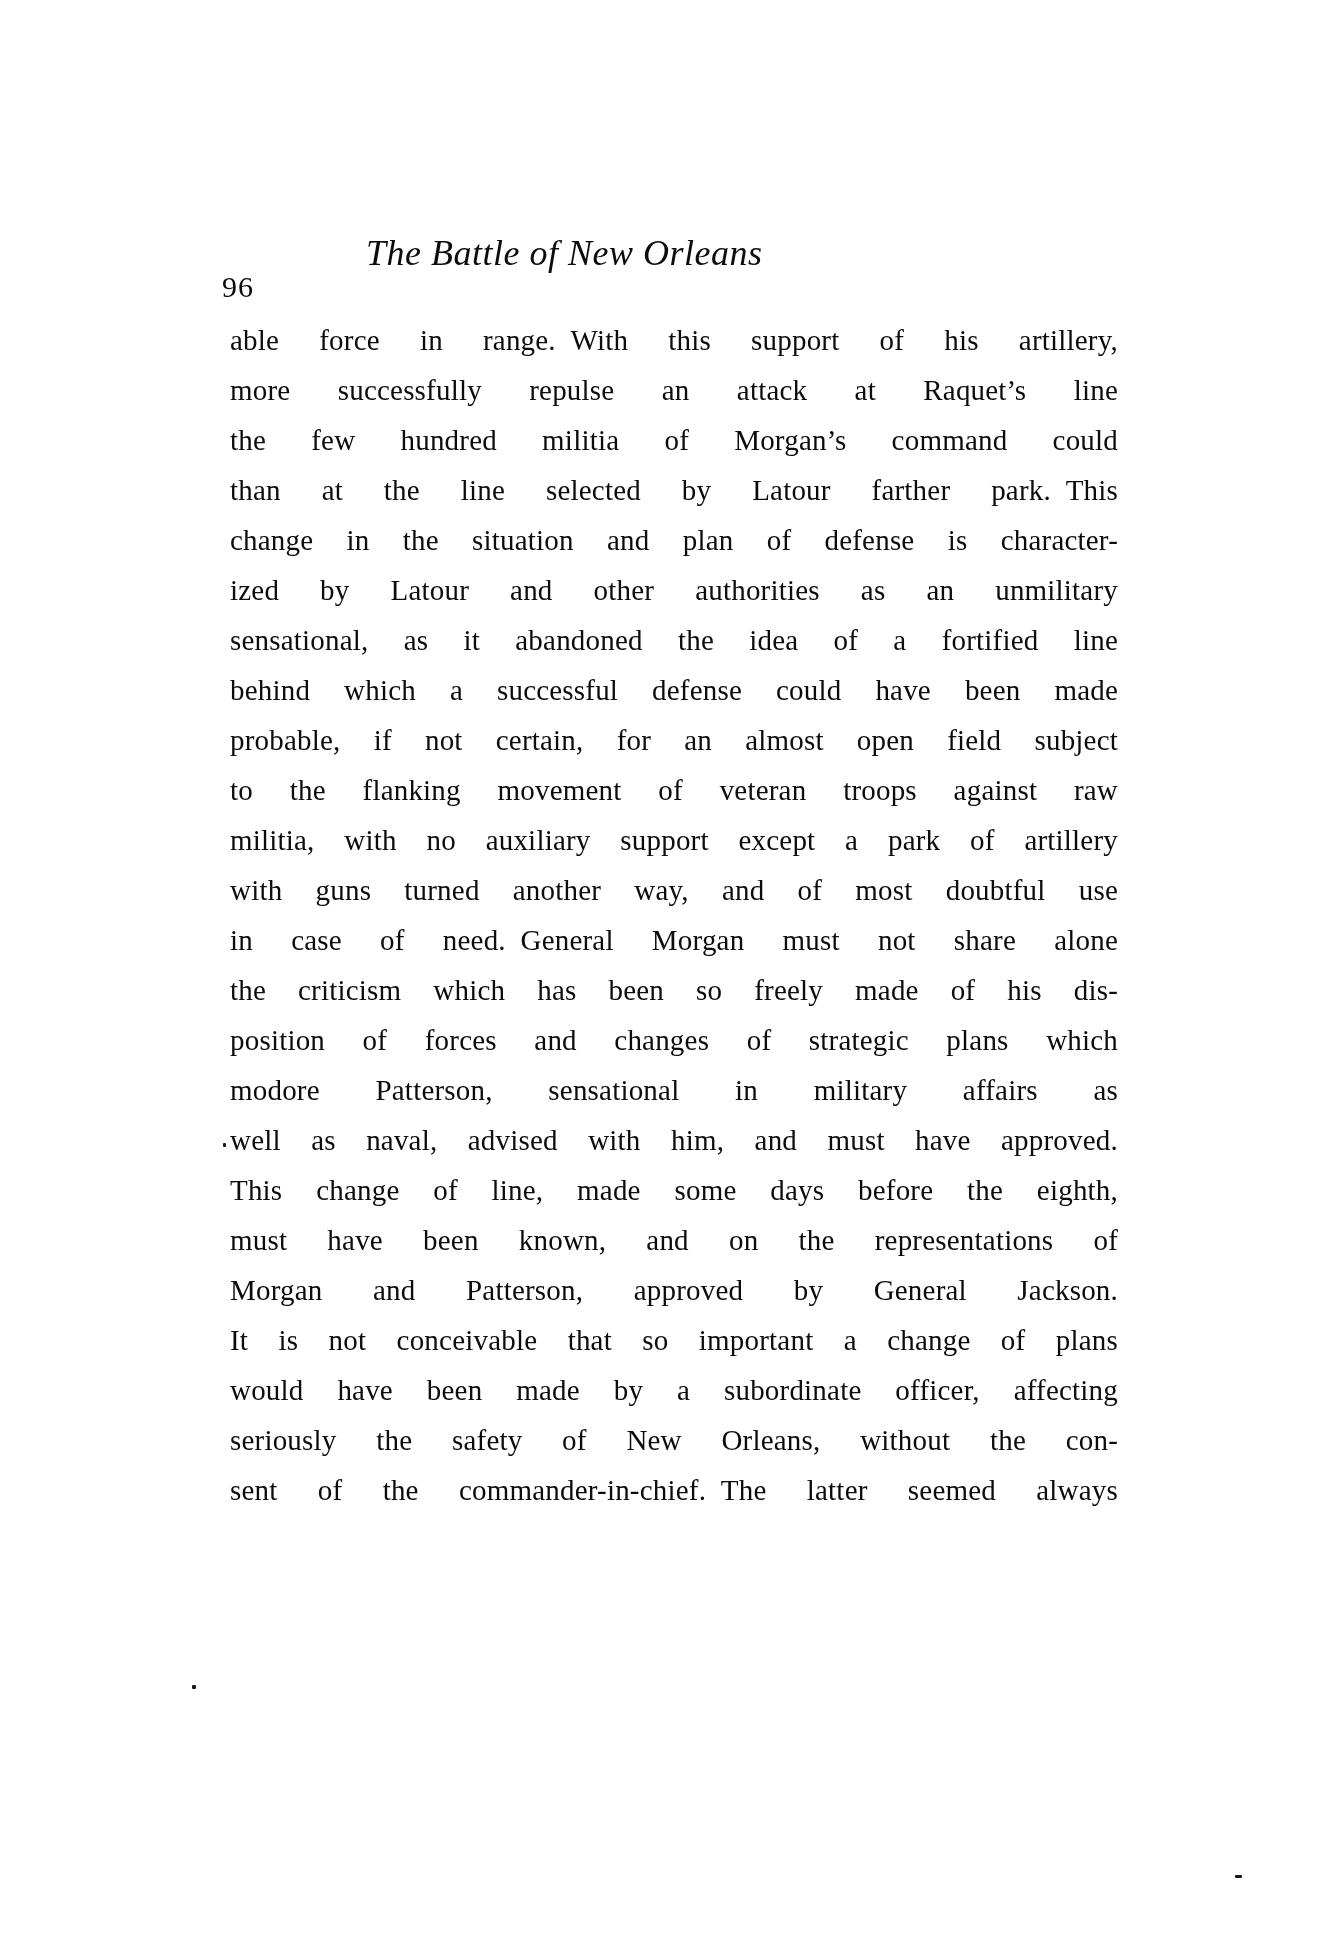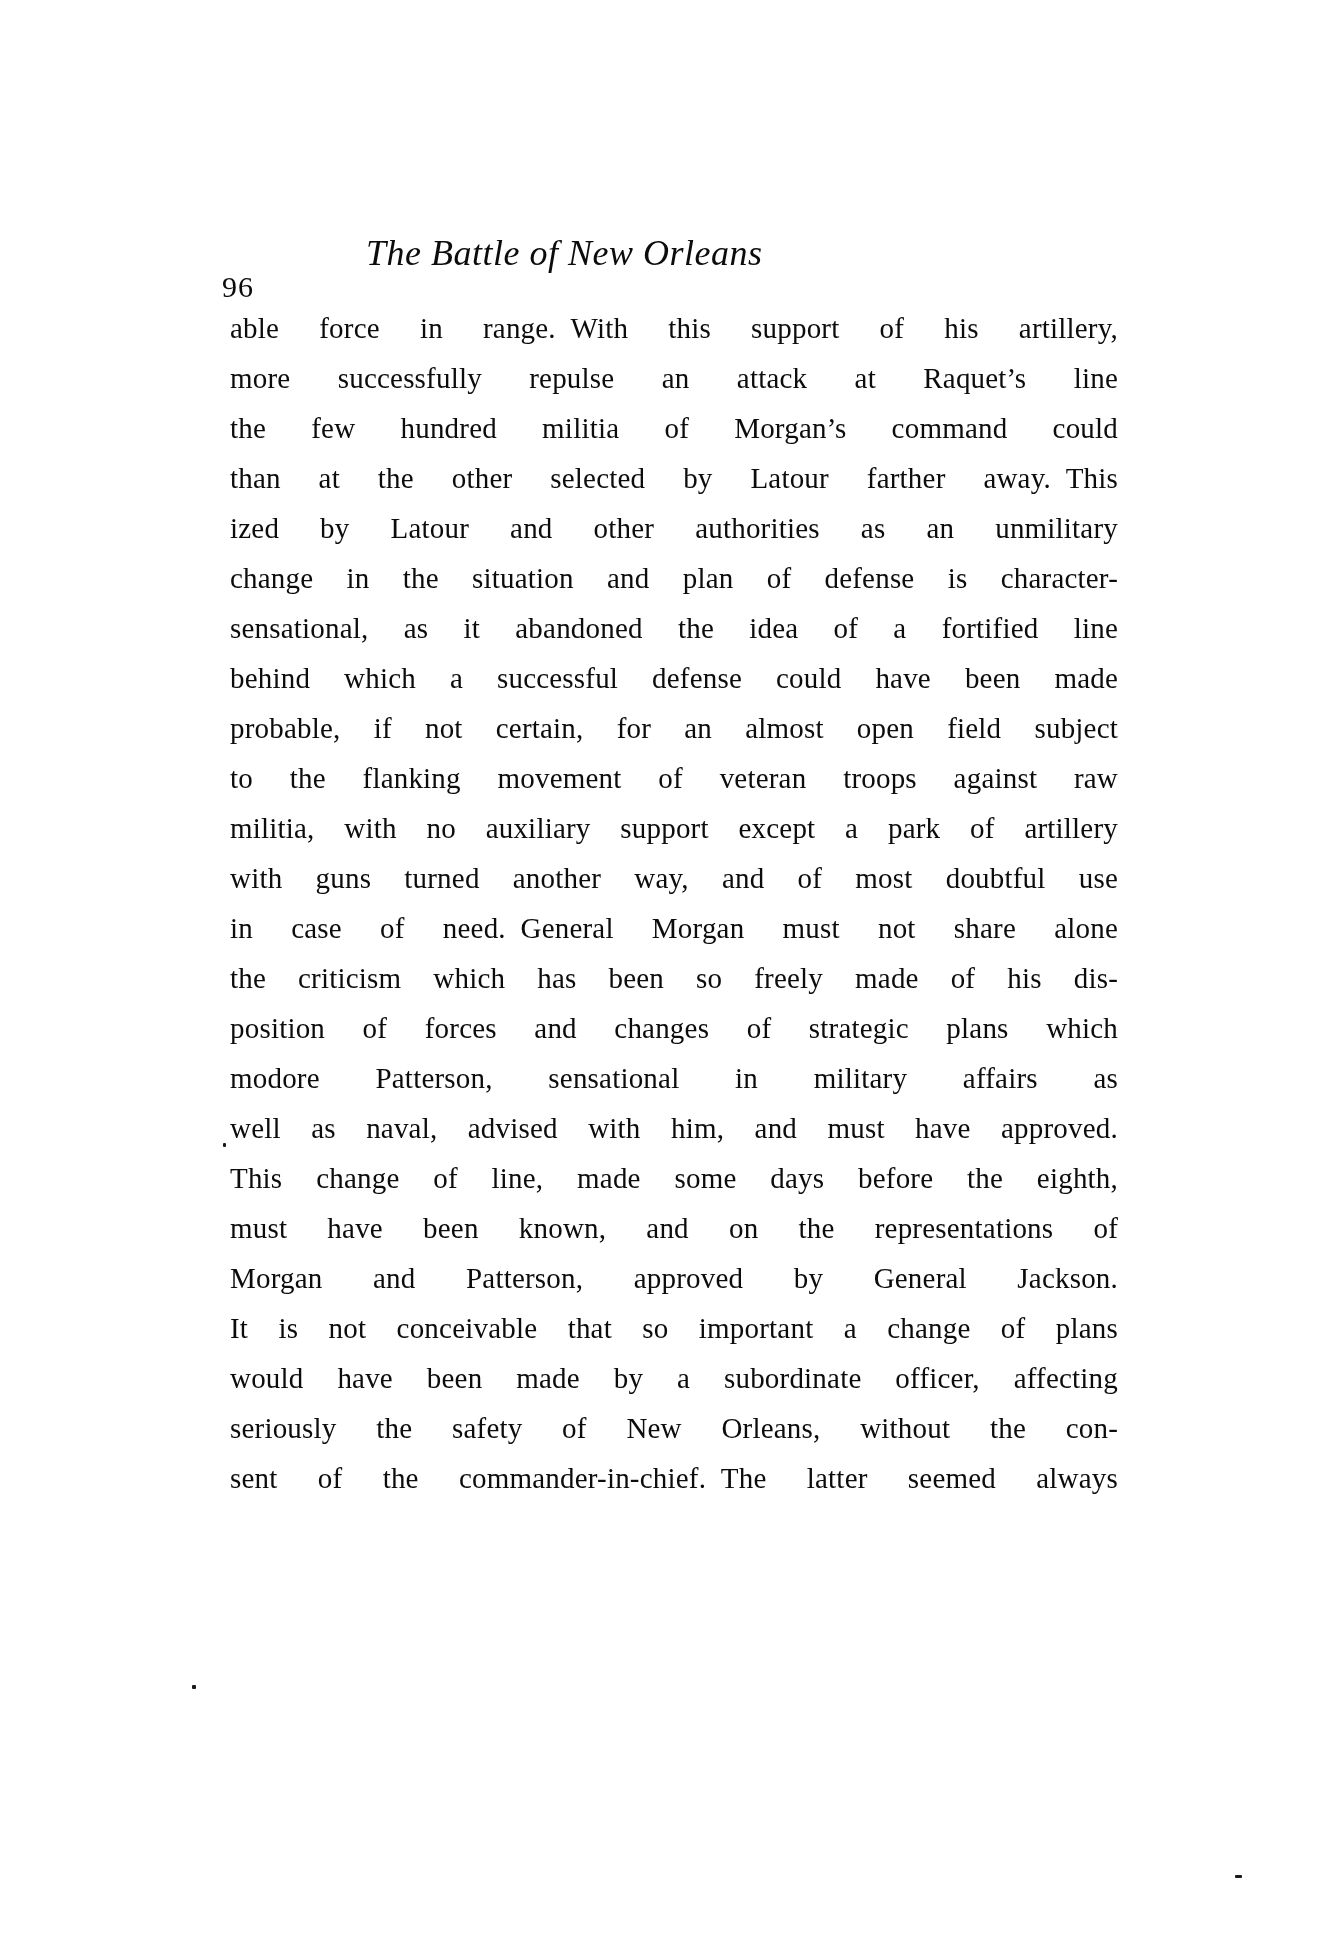--- a/index.html
+++ b/index.html
@@ -35,21 +35,21 @@
     top: 237px;
     font-size: 36px;
     line-height: 32px;
     font-style: italic;
     letter-spacing: 0.5px;
     white-space: nowrap;
   }
   .text-block {
     position: absolute;
     left: 230px;
-    top: 303px;
+    top: 315px;
     width: 888px;
   }
   .line {
     height: 50px;
     line-height: 50px;
     font-size: 29px;
     text-align: justify;
     text-align-last: justify;
     letter-spacing: 0.2px;
     white-space: normal;
@@ -87,23 +87,23 @@
 <div class="scan-page">
 
   <div class="page-number">96</div>
 
   <div class="running-title">The Battle of New Orleans</div>
 
   <div class="text-block">
     <div class="line">able force in range. With this support of his artillery,</div>
     <div class="line">more successfully repulse an attack at Raquet’s line</div>
     <div class="line">the few hundred militia of Morgan’s command could</div>
-    <div class="line">than at the other selected by Latour farther away. This</div>
+    <div class="line">than at the line selected by Latour farther park. This</div>
+    <div class="line">change in the situation and plan of defense is character-</div>
     <div class="line">ized by Latour and other authorities as an unmilitary</div>
-    <div class="line">change in the situation and plan of defense is character-</div>
     <div class="line">sensational, as it abandoned the idea of a fortified line</div>
     <div class="line">behind which a successful defense could have been made</div>
     <div class="line">probable, if not certain, for an almost open field subject</div>
     <div class="line">to the flanking movement of veteran troops against raw</div>
     <div class="line">militia, with no auxiliary support except a park of artillery</div>
     <div class="line">with guns turned another way, and of most doubtful use</div>
     <div class="line">in case of need. General Morgan must not share alone</div>
     <div class="line">the criticism which has been so freely made of his dis-</div>
     <div class="line">position of forces and changes of strategic plans which</div>
     <div class="line">modore Patterson, sensational in military affairs as</div>

